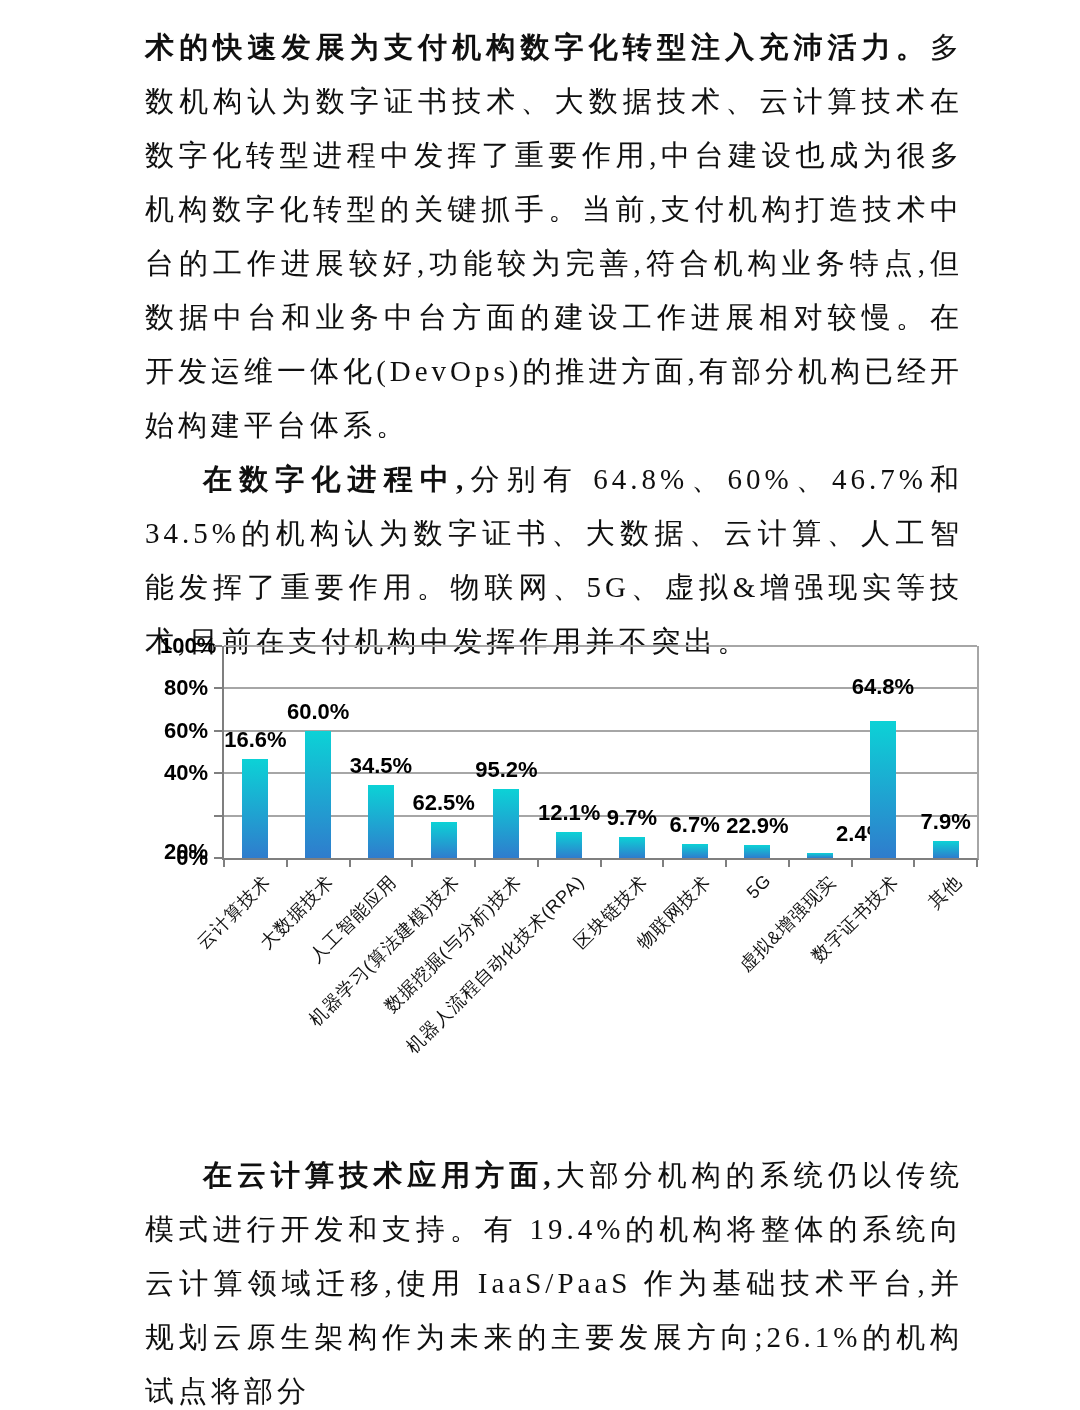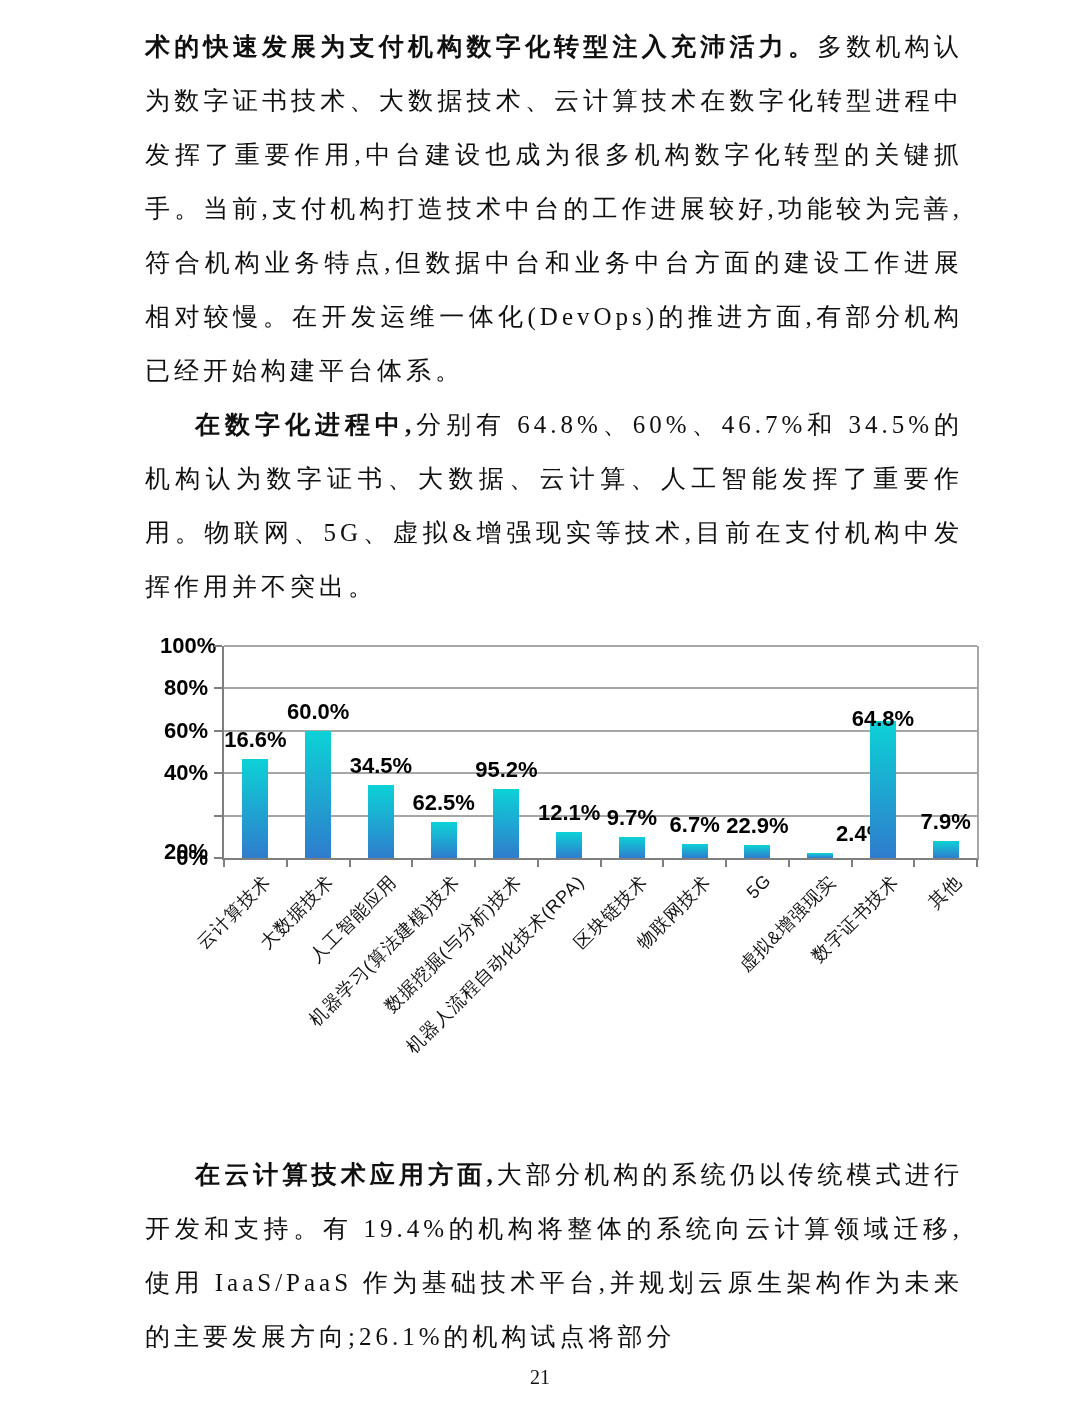--- a/index.html
+++ b/index.html
@@ -1,18 +1,18 @@
 <!DOCTYPE html>
 <html><head>
 <meta charset="utf-8">
 <style>
   html,body{margin:0;padding:0;background:#ffffff;}
   .page{position:relative;width:1080px;height:1410px;background:#ffffff;overflow:hidden;
         font-family:"Liberation Serif","DejaVu Serif",serif;color:#101010;}
-  .text-block{position:absolute;left:145px;width:818px;font-size:25px;line-height:54px;
+  .text-block{position:absolute;left:145px;width:818px;font-size:29px;line-height:54px;
         text-align:justify;letter-spacing:4px;}
   #text-top{top:20px;}
   #text-bottom{top:1148px;}
   .para{margin:0;}
   .para.indent{text-indent:2em;}
   .lead{font-weight:bold;}
 
   
   .chart{position:absolute;left:160px;top:638px;width:840px;height:420px;
         font-family:"Liberation Sans","DejaVu Sans",sans-serif;}
@@ -63,21 +63,21 @@
         <div class="datalabel" style="left: 345.125px; bottom: 31.652px;">12.1%</div>
         <div class="bar" style="left: 394.875px; height: 20.564px; background: linear-gradient(rgb(12, 210, 214), rgb(47, 124, 205));"></div>
         <div class="datalabel" style="left: 407.875px; bottom: 26.564px;">9.7%</div>
         <div class="bar" style="left: 457.625px; height: 14.204px; background: linear-gradient(rgb(12, 210, 214), rgb(47, 124, 205));"></div>
         <div class="datalabel" style="left: 470.625px; bottom: 20.204px;">6.7%</div>
         <div class="bar" style="left: 520.375px; height: 12.932px; background: linear-gradient(rgb(12, 210, 214), rgb(47, 124, 205));"></div>
         <div class="datalabel" style="left: 533.375px; bottom: 18.932px;">22.9%</div>
         <div class="bar" style="left: 583.125px; height: 5.088px; background: linear-gradient(rgb(12, 210, 214), rgb(47, 124, 205));"></div>
         <div class="datalabel" style="left: 596.125px; bottom: 11.088px; margin-left: 41px;">2.4%</div>
         <div class="bar" style="left: 645.875px; height: 137.376px; background: linear-gradient(rgb(12, 210, 214), rgb(47, 124, 205));"></div>
-        <div class="datalabel" style="left: 658.875px; bottom: 126px; margin-top: 17px;">64.8%</div>
+        <div class="datalabel" style="left: 658.875px; bottom: 158px; margin-top: 17px;">64.8%</div>
         <div class="bar" style="left: 708.625px; height: 16.748px; background: linear-gradient(rgb(12, 210, 214), rgb(47, 124, 205));"></div>
         <div class="datalabel" style="left: 721.625px; bottom: 22.748px;">7.9%</div>
         <div class="xtickmark" style="left: -1px; background: rgb(127, 127, 127);"></div>
         <div class="xtickmark" style="left: 61.75px; background: rgb(127, 127, 127);"></div>
         <div class="xtickmark" style="left: 124.5px; background: rgb(127, 127, 127);"></div>
         <div class="xtickmark" style="left: 187.25px; background: rgb(127, 127, 127);"></div>
         <div class="xtickmark" style="left: 250px; background: rgb(127, 127, 127);"></div>
         <div class="xtickmark" style="left: 312.75px; background: rgb(127, 127, 127);"></div>
         <div class="xtickmark" style="left: 375.5px; background: rgb(127, 127, 127);"></div>
         <div class="xtickmark" style="left: 438.25px; background: rgb(127, 127, 127);"></div>
@@ -135,15 +135,14 @@
       <div class="xanchor" style="left: 789.625px; top: 232px;">
         <span>其他</span>
       </div>
     </div>
 
 
   <div class="text-block" id="text-bottom">
     <p class="para indent"><span class="lead">在云计算技术应用方面,</span><span>大部分机构的系统仍以传统模式进行开发和支持。有 19.4%的机构将整体的系统向云计算领域迁移,使用 IaaS/PaaS 作为基础技术平台,并规划云原生架构作为未来的主要发展方向;26.1%的机构试点将部分</span></p>
   </div>
 
-  <div class="pagenum">21</div>
 
 </div>
 
 </body></html>

